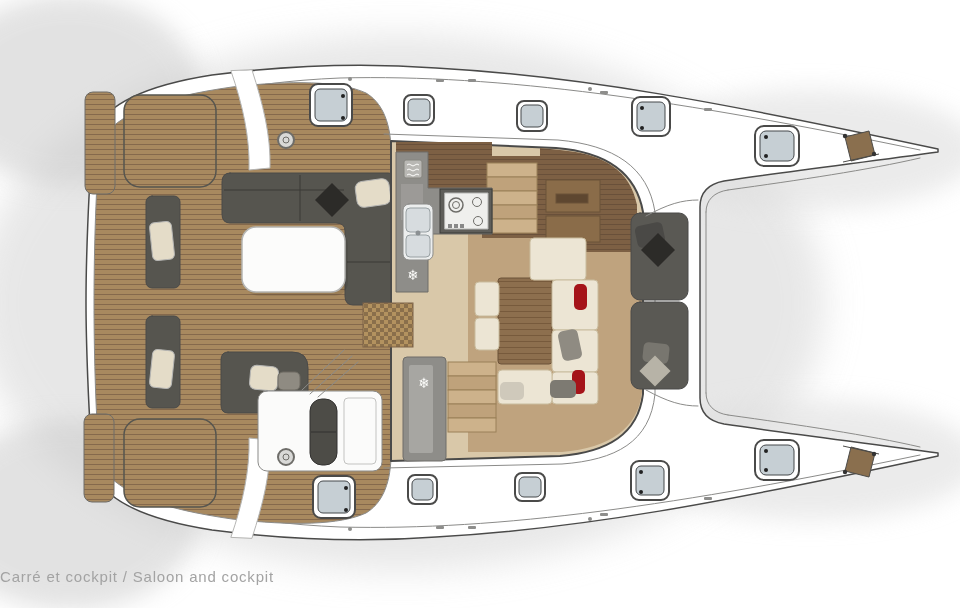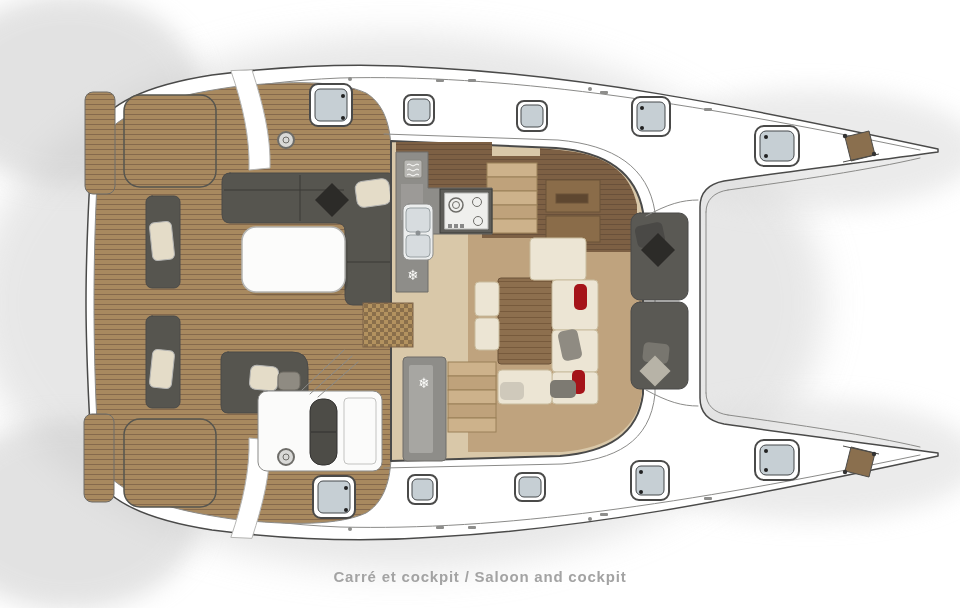--- a/index.html
+++ b/index.html
@@ -1,20 +1,20 @@
 <!DOCTYPE html>
 <html style="--c-outline: #4a4a49; --c-hull_white: #ffffff; --c-teak: #a8895f; --c-teak_line: #85694c; --c-saloon_floor: #d9c8a9; --c-dais_wood: #bfa37e; --c-cabinet_wood: #7d6044; --c-table_wood: #8d6f4e; --c-counter_gray: #8e8d89; --c-stove_dark: #5f5e5a; --c-sofa_dark: #56554f; --c-cushion_cream: #ece5d4; --c-pillow_red: #a51319; --c-hatch_glass: #c6cfd4; --c-caption_gray: #a3a3a3;"><head>
 <meta charset="utf-8">
 <style>
   html,body{margin:0;padding:0;background:#fff;}
   .stage{position:relative;width:960px;height:608px;background:#fff;overflow:hidden;
          font-family:"Liberation Sans",sans-serif;}
   .plan-svg{position:absolute;left:0;top:0;}
-  .caption{position:absolute;left:0;top:568px;width:100%;text-align:center;
-           font-size:15px;letter-spacing:.8px;color:var(--c-caption_gray,#a3a3a3);font-weight:bold;}
+  .caption{position:absolute;left:0;top:568px;width:100%;text-align:left;
+           font-size:15px;letter-spacing:.8px;color:var(--c-caption_gray,#a3a3a3);}
   
   .f-white{fill:#fff}.f-none{fill:none}
   .f-teak{fill:url(#teakPat)}
   .f-wooddark{fill:url(#woodDarkPat)}
   .f-table{fill:url(#tablePat)}
   .f-grid{fill:url(#gridPat)}
   .f-floor{fill:var(--c-saloon_floor,#d9c8a9)}
   .f-dais{fill:var(--c-dais_wood,#bfa37e)}
   .f-counter{fill:var(--c-counter_gray,#8e8d89)}
   .f-counter-lt{fill:#a7a6a2}

